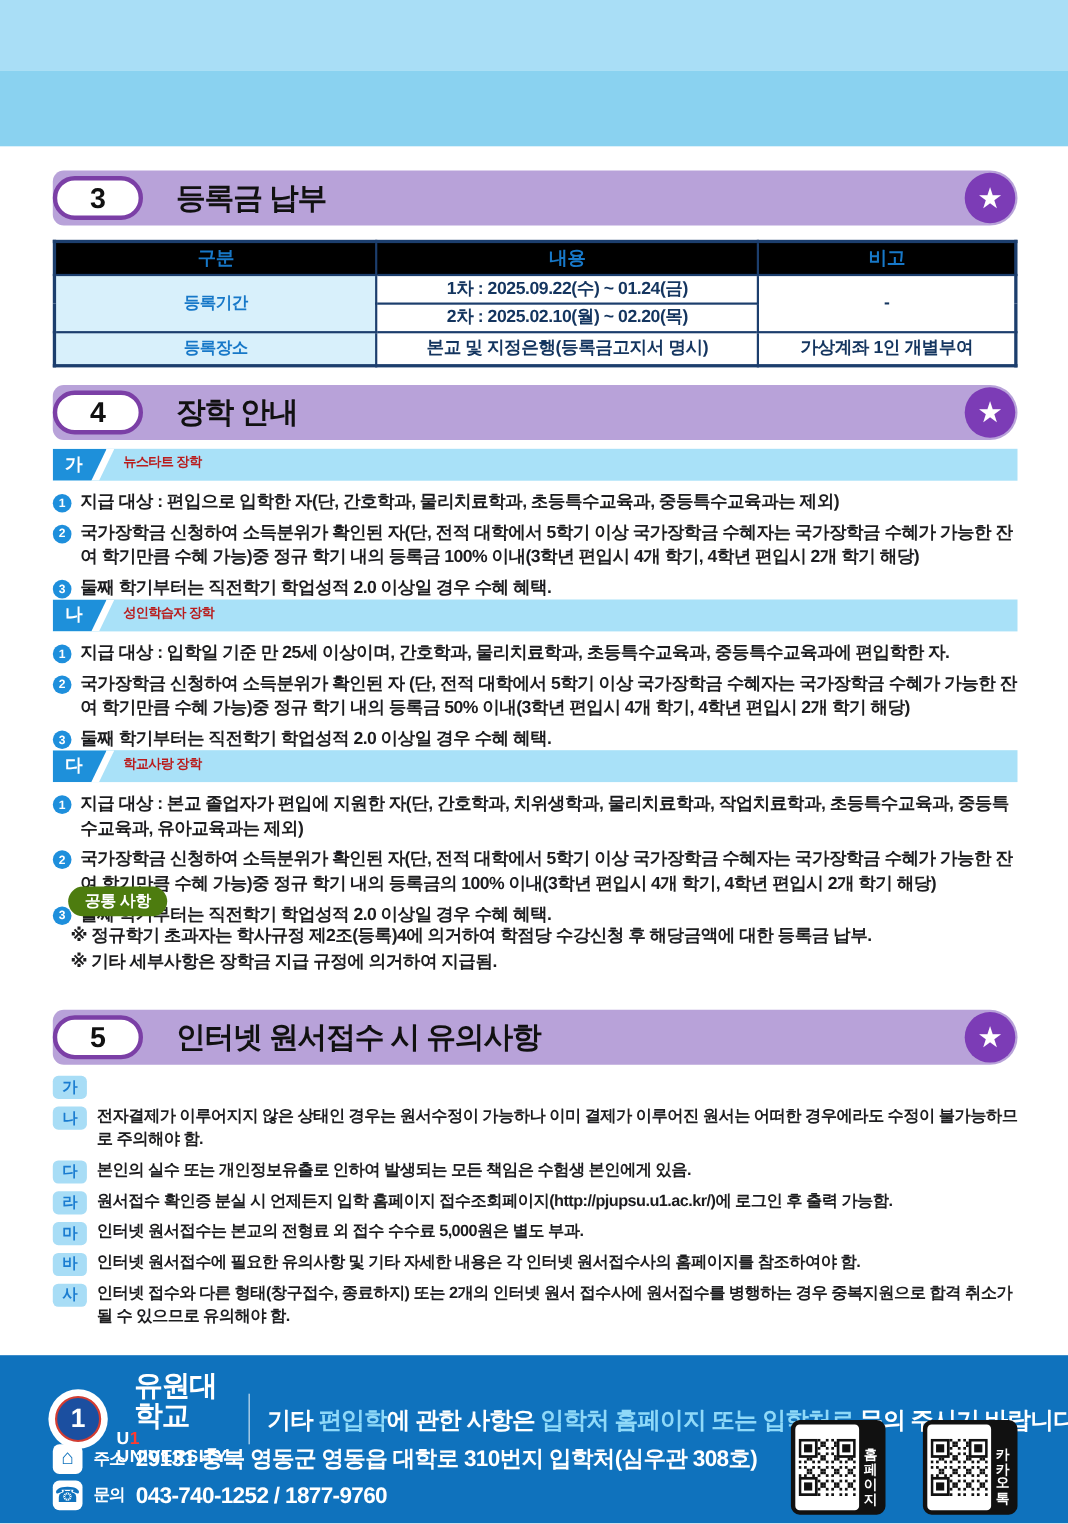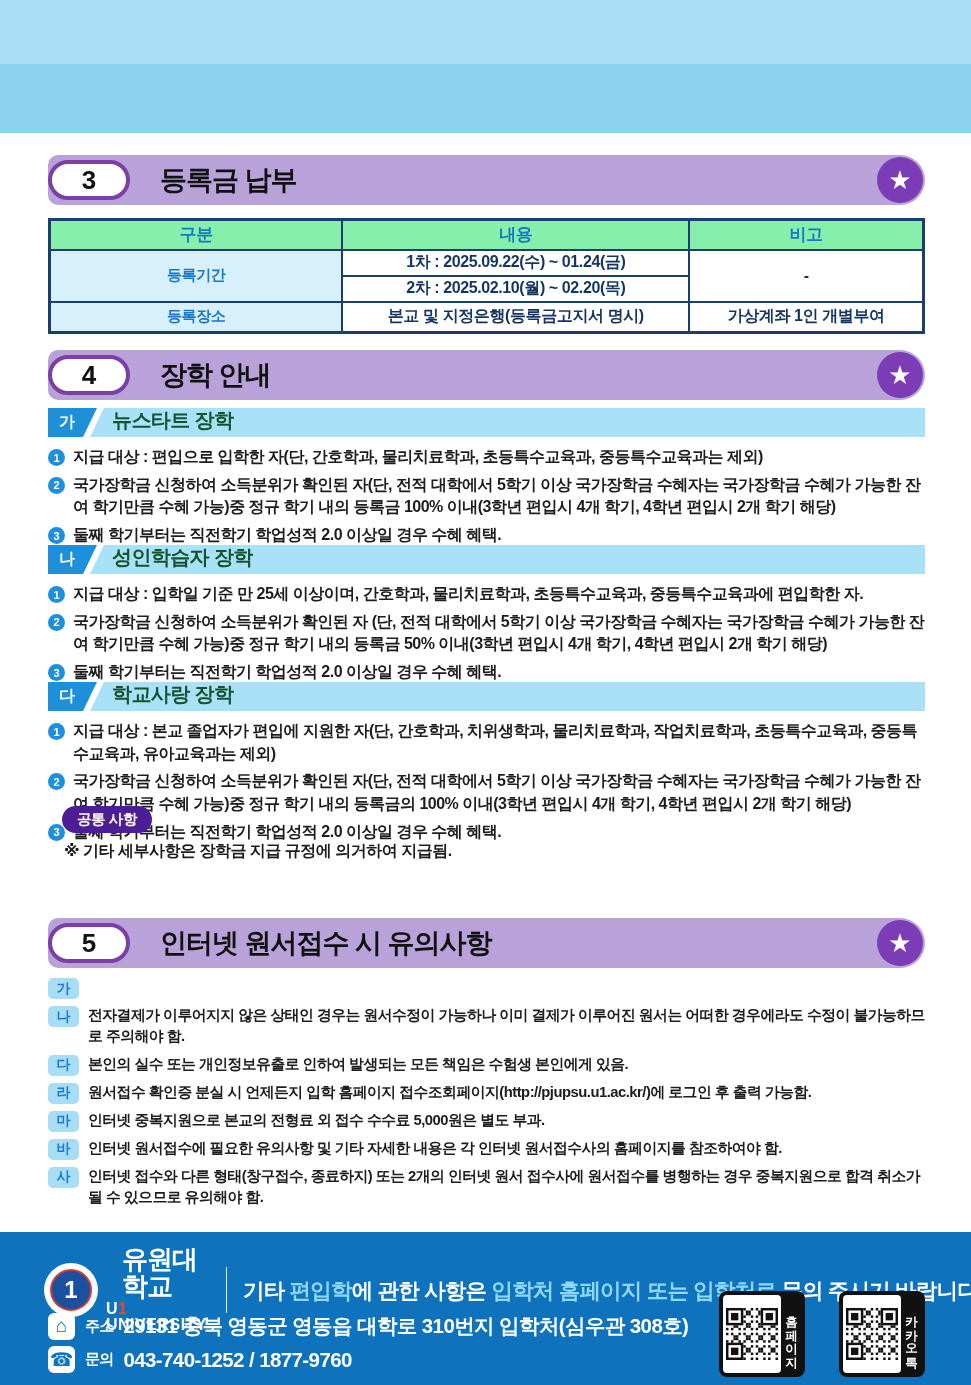--- a/index.html
+++ b/index.html
@@ -20,43 +20,43 @@
              font-size:27px;font-weight:800;color:#111;letter-spacing:-1px;}
   .sec-star{position:absolute;right:2px;top:2px;width:46px;height:46px;border-radius:50%;
             background:#7c3cb6;display:flex;align-items:center;justify-content:center;
             color:#fff;font-size:26px;}
 
   
   .t-wrap{position:absolute;left:48px;top:218px;width:877px;}
   table.tuition{width:100%;border-collapse:collapse;border:3px solid #1c3e6d;}
   table.tuition th,table.tuition td{border:2px solid #1c3e6d;text-align:center;vertical-align:middle;
             font-weight:700;letter-spacing:-0.4px;}
-  table.tuition th{background:#86efac;color:#1778c8;font-size:17px;height:30px;}
+  table.tuition th{background:#000000;color:#1778c8;font-size:17px;height:30px;}
   td.lbl{background:#d8f0fb;color:#1778c8;font-size:15px;}
   td.val{background:#fff;color:#14355f;font-size:16px;height:26px;}
   tr.last td{height:31px;}
 
   
   .sub{position:absolute;left:48px;width:877px;}
   .sub-bar{position:relative;height:29px;background:#a9e1f8;margin-bottom:9px;}
   .sub-chip-gap{position:absolute;left:0;top:0;width:56px;height:29px;background:#ffffff;
                 clip-path:polygon(0 0,56px 0,42px 29px,0 29px);}
   .sub-chip{position:absolute;left:0;top:0;width:49px;height:29px;background:#1e90da;
             clip-path:polygon(0 0,49px 0,35px 29px,0 29px);color:#fff;font-weight:800;
             font-size:16px;display:flex;align-items:center;padding-left:11px;}
   .sub-title{position:absolute;left:64px;top:0;height:24px;display:flex;align-items:center;
-             font-size:20px;font-weight:800;color:#14532d;letter-spacing:-0.6px;}
+             font-size:12px;font-weight:800;color:#b91c1c;letter-spacing:-0.6px;}
   .b-item{display:flex;gap:8px;margin-bottom:5px;}
   .b-num{flex:0 0 17px;height:17px;background:#1e8fdc;border-radius:50%;color:#fff;
          font-size:11px;font-weight:800;display:flex;align-items:center;justify-content:center;
          margin-top:3px;}
   .b-text{color:#1d1d1f;font-size:16px;font-weight:700;line-height:1.42;letter-spacing:-0.5px;}
 
   
-  .common-badge{display:inline-block;background:#4c1d95;color:#fff;font-size:14.5px;font-weight:800;
+  .common-badge{display:inline-block;background:#4d7c0f;color:#fff;font-size:14.5px;font-weight:800;
                 padding:4px 15px;border-radius:15px;margin-left:14px;margin-bottom:6px;letter-spacing:-0.4px;}
   .note-line{margin-left:16px;color:#1d1d1f;font-size:16px;font-weight:700;line-height:1.5;
              letter-spacing:-0.5px;}
 
   
   .n-item{display:flex;gap:9px;margin-bottom:6px;align-items:flex-start;}
   .n-chip{flex:0 0 31px;height:21px;background:#a8ddf6;border-radius:5px;color:#1a7cd0;
           font-weight:800;font-size:14px;display:flex;align-items:center;justify-content:center;
           margin-top:1px;}
   .n-text{font-size:14.8px;font-weight:700;color:#1d1d1f;letter-spacing:-0.5px;line-height:1.45;}
@@ -202,20 +202,21 @@
       <span class="b-text">국가장학금 신청하여 소득분위가 확인된 자(단, 전적 대학에서 5학기 이상 국가장학금 수혜자는 국가장학금 수혜가 가능한 잔여 학기만큼 수혜 가능)중 정규 학기 내의 등록금의 100% 이내(3학년 편입시 4개 학기, 4학년 편입시 2개 학기 해당)</span>
     </div>
     <div class="b-item">
       <span class="b-num">3</span>
       <span class="b-text">둘째 학기부터는 직전학기 학업성적 2.0 이상일 경우 수혜 혜택.</span>
     </div>
   </div>
 
   <div class="sub" style="top:806px;">
     <div class="common-badge">공통 사항</div>
+    <div class="note-line">※ 정규학기 초과자는 학사규정 제2조(등록)4에 의거하여 학점당 수강신청 후 해당금액에 대한 등록금 납부.</div>
     <div class="note-line">※ 기타 세부사항은 장학금 지급 규정에 의거하여 지급됨.</div>
   </div>
 
   <div class="sec-header" style="top:918px;">
     <div class="sec-badge">
       <span>5</span>
     </div>
     <div class="sec-title">인터넷 원서접수 시 유의사항</div>
     <div class="sec-star">
       <span>★</span>
@@ -233,21 +234,21 @@
     <div class="n-item">
       <span class="n-chip">다</span>
       <span class="n-text">본인의 실수 또는 개인정보유출로 인하여 발생되는 모든 책임은 수험생 본인에게 있음.</span>
     </div>
     <div class="n-item">
       <span class="n-chip">라</span>
       <span class="n-text">원서접수 확인증 분실 시 언제든지 입학 홈페이지 접수조회페이지(http://pjupsu.u1.ac.kr/)에 로그인 후 출력 가능함.</span>
     </div>
     <div class="n-item">
       <span class="n-chip">마</span>
-      <span class="n-text">인터넷 중복지원으로 본교의 전형료 외 접수 수수료 5,000원은 별도 부과.</span>
+      <span class="n-text">인터넷 원서접수는 본교의 전형료 외 접수 수수료 5,000원은 별도 부과.</span>
     </div>
     <div class="n-item">
       <span class="n-chip">바</span>
       <span class="n-text">인터넷 원서접수에 필요한 유의사항 및 기타 자세한 내용은 각 인터넷 원서접수사의 홈페이지를 참조하여야 함.</span>
     </div>
     <div class="n-item">
       <span class="n-chip">사</span>
       <span class="n-text">인터넷 접수와 다른 형태(창구접수, 종료하지) 또는 2개의 인터넷 원서 접수사에 원서접수를 병행하는 경우 중복지원으로 합격 취소가 될 수 있으므로 유의해야 함.</span>
     </div>
   </div>

